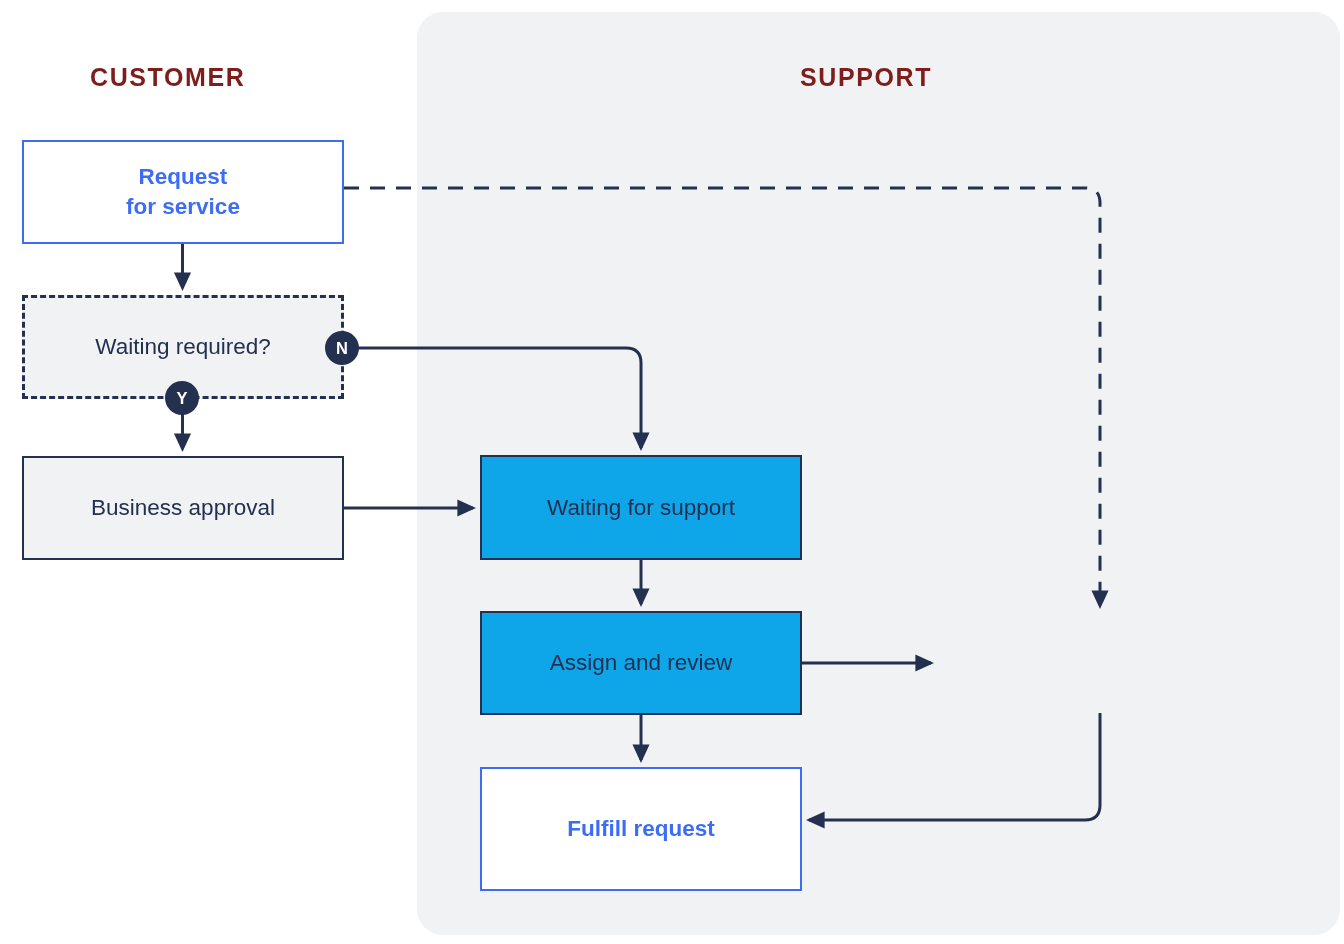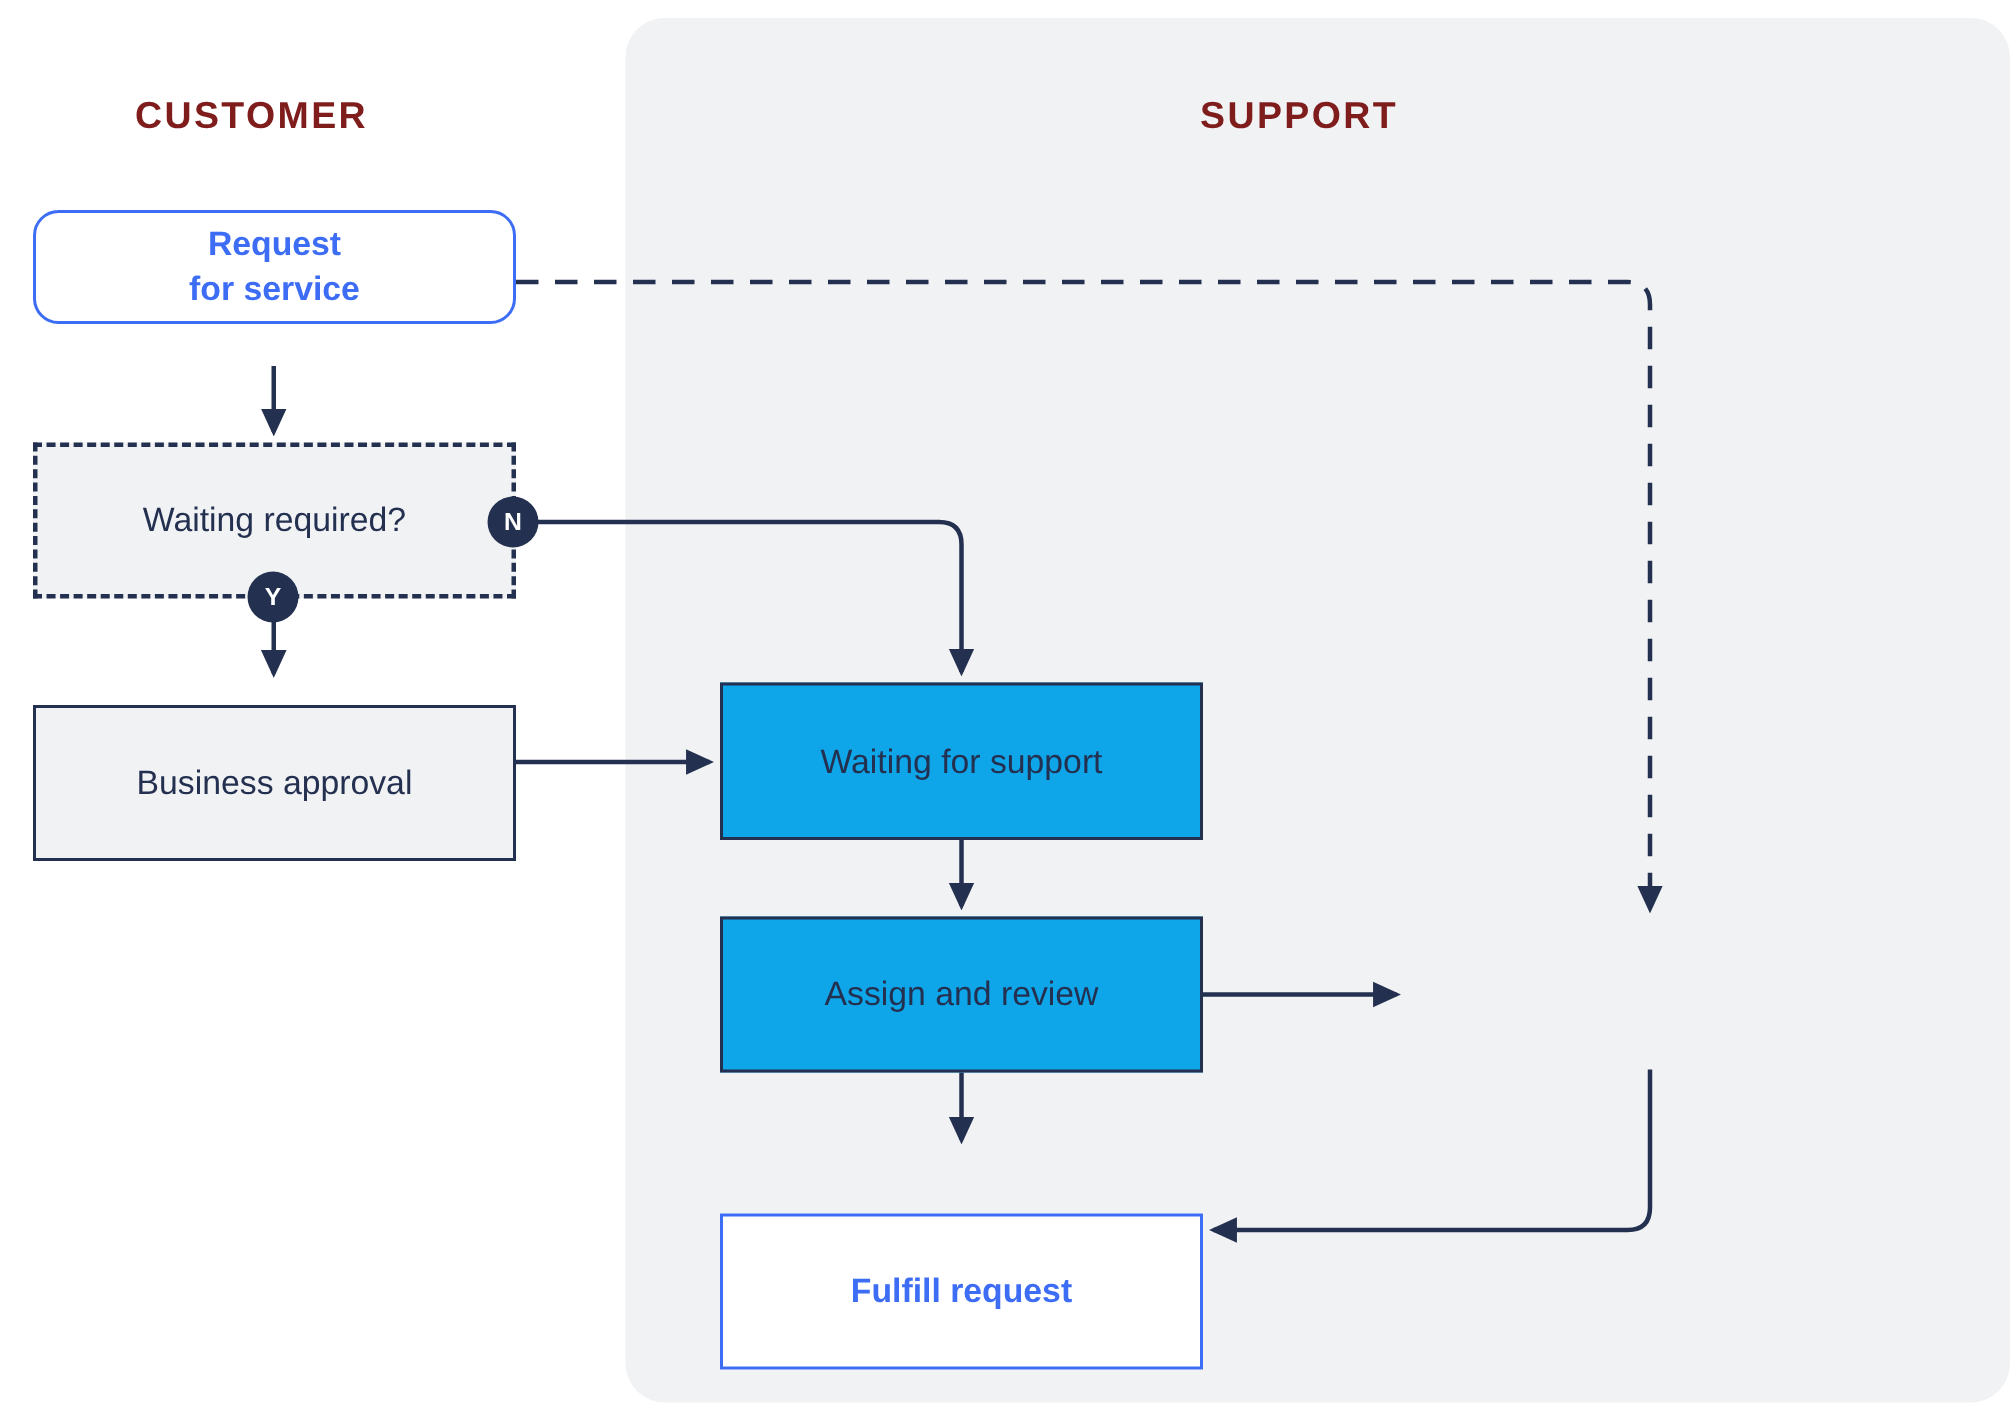--- a/index.html
+++ b/index.html
@@ -71,26 +71,26 @@
     border: 3px dashed #243050;
     background: #fcfcfd;
   }
   .node.accent {
     border: 2.5px solid #3d6df5;
     background: #ffffff;
     color: #3d6df5;
     font-weight: bold;
   }
 
-  #node-request          { left: 22px;  top: 140px; width: 322px; height: 76px; border-radius: 17px; }
+  #node-request          { left: 22px;  top: 140px; width: 322px; height: 104px; }
   #node-approval         { left: 22px;  top: 295px; width: 322px; height: 104px; }
-  #node-business         { left: 22px;  top: 456px; width: 322px; height: 104px; margin-top: 14px; }
+  #node-business         { left: 22px;  top: 456px; width: 322px; height: 104px; }
   #node-waiting          { left: 480px; top: 455px; width: 322px; height: 105px; }
   #node-assign           { left: 480px; top: 611px; width: 322px; height: 104px; text-align: center; }
-  #node-fulfill          { left: 480px; top: 809px; width: 322px; height: 104px; }
+  #node-fulfill          { left: 480px; top: 767px; width: 322px; height: 124px; }
   #node-pending          { left: 938px; top: 613px; width: 324px; height: 100px; }
 
   
   #connectors {
     position: absolute;
     left: 0; top: 0;
     width: 1344px;
     height: 944px;
     pointer-events: none;
   }

